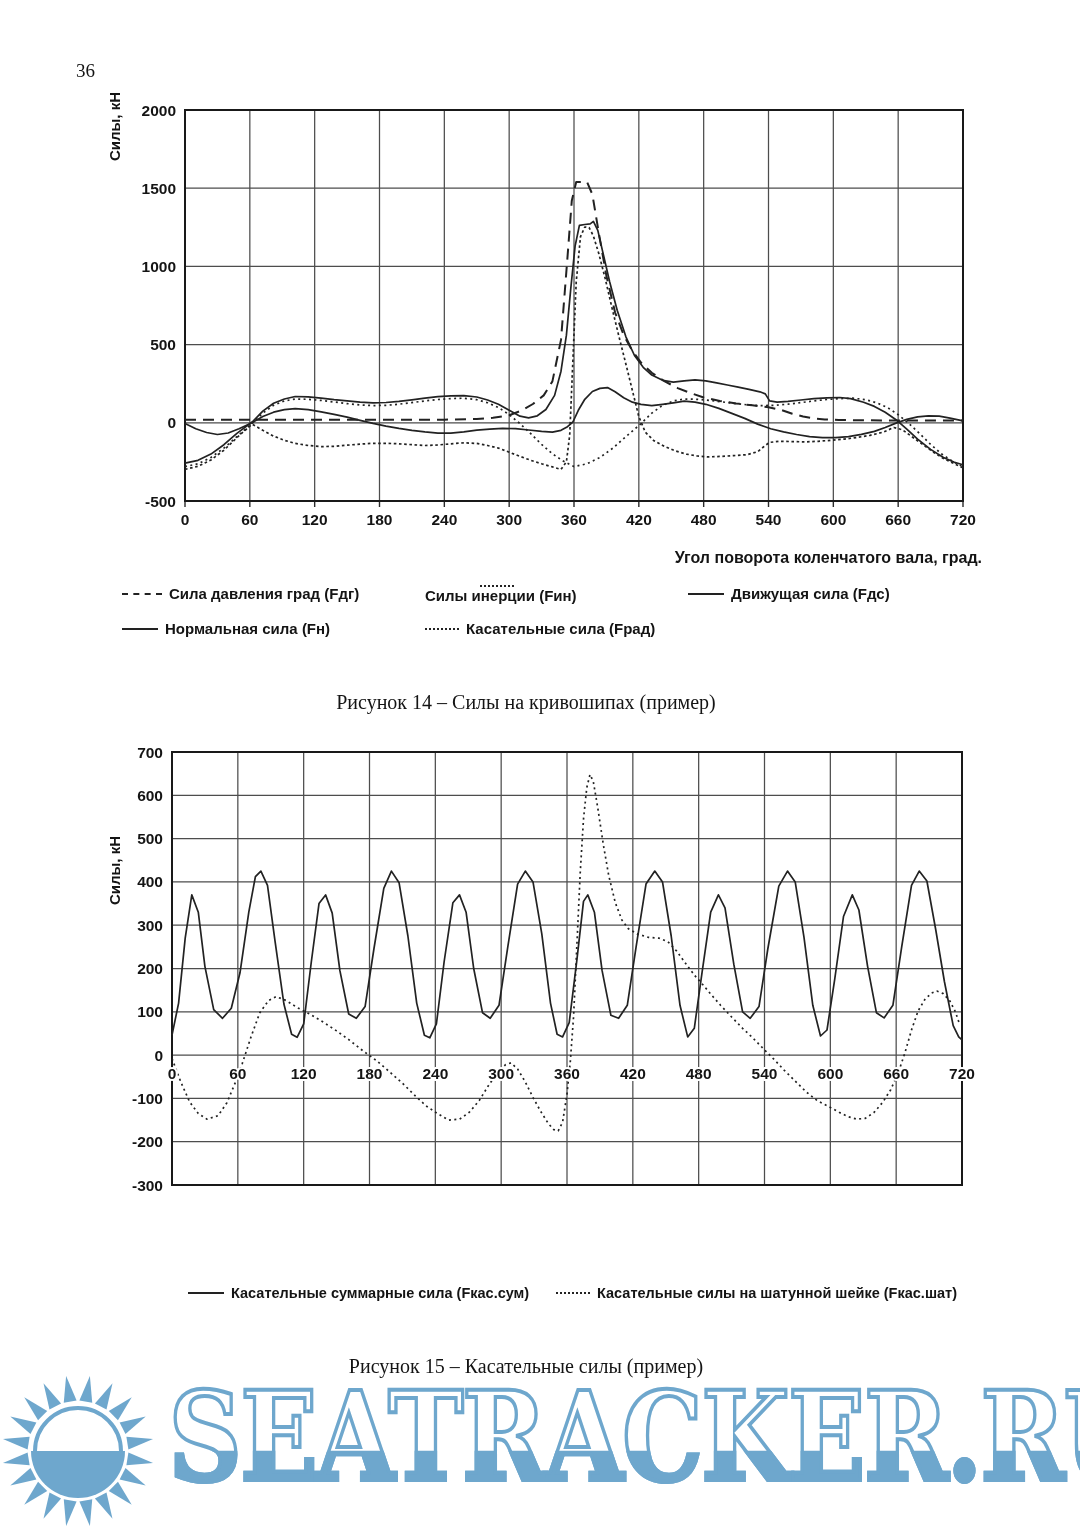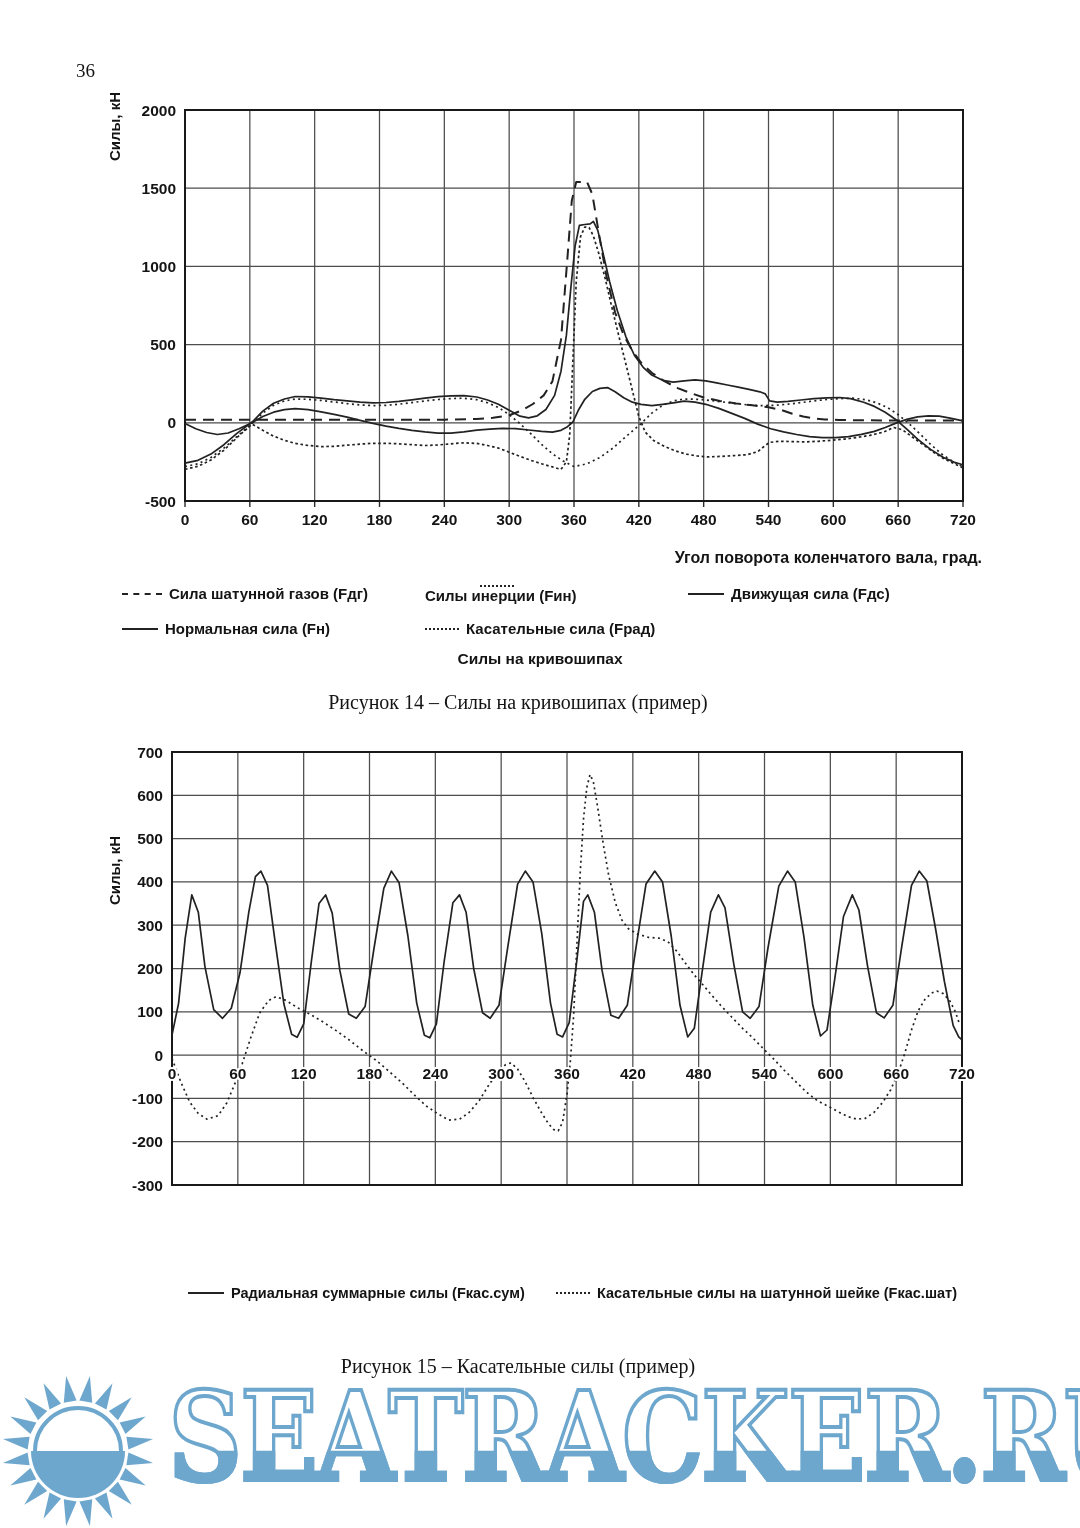--- a/index.html
+++ b/index.html
@@ -17,21 +17,21 @@
   .y-axis-label{font:bold 15px "Liberation Sans",sans-serif;width:110px;text-align:center;
       transform:rotate(-90deg);}
   .x-axis-label{font:bold 16px "Liberation Sans",sans-serif;text-align:right;}
   .legend-item{display:flex;align-items:center;font:bold 15px "Liberation Sans",sans-serif;white-space:nowrap;}
   .legend-item.small{font-size:14.5px;}
   .mk{display:inline-block;height:0;margin-right:7px;border-top:2px solid #222;}
   .mk.dashed{border-top-style:dashed;width:40px;}
   .mk.dotted{border-top-style:dotted;width:34px;}
   .mk.solid{width:36px;}
   .chart-title{font:bold 15.5px "Liberation Sans",sans-serif;text-align:center;width:1080px;left:0;}
-  .doc-caption{font:20px "Liberation Serif",serif;text-align:center;width:1028px;left:4px;}
+  .doc-caption{font:20px "Liberation Serif",serif;text-align:center;width:1028px;left:12px;}
   .logo{--blue:#6ea7cd;}
   .sun-svg{position:absolute;left:0;top:1373px;}
   .sun-rays{fill:var(--blue);}
   .sun-bottom{fill:var(--blue);}
   .sun-dome{fill:#ffffff;}
   .sun-dome-edge{fill:none;stroke:var(--blue);stroke-width:4;}
   .logo-text{position:absolute;left:162px;top:1375px;height:124px;}
   .lt{position:absolute;left:0;top:0;font:bold 124px "DejaVu Serif",serif;line-height:1;
       letter-spacing:-2px;white-space:nowrap;padding:0 8px;
       transform:scaleX(0.82);transform-origin:0 0;}
@@ -104,40 +104,39 @@
       <text x="673.5" y="430" class="tk" text-anchor="middle">540</text>
       <text x="738.3333333333334" y="430" class="tk" text-anchor="middle">600</text>
       <text x="803.1666666666666" y="430" class="tk" text-anchor="middle">660</text>
       <text x="868" y="430" class="tk" text-anchor="middle">720</text>
     </svg>
 
   <div class="abs x-axis-label" style="left:485px;top:549px;width:497px;">Угол поворота коленчатого вала, град.</div>
 
   <div class="abs legend-item" style="left:122px;top:585px;">
     <span class="mk dashed"></span>
-    <span>Сила шатунной газов (Fдг)</span>
+    <span>Сила давления град (Fдг)</span>
   </div>
   <div class="abs legend-item" style="left:425px;top:585px;flex-direction:column;">
     <span class="mk dotted"></span>
     <span>Силы инерции (Fин)</span>
   </div>
   <div class="abs legend-item" style="left:688px;top:585px;">
     <span class="mk solid"></span>
     <span>Движущая сила (Fдс)</span>
   </div>
   <div class="abs legend-item" style="left:122px;top:620px;align-items:center;">
     <span class="mk solid"></span>
     <span>Нормальная сила (Fн)</span>
   </div>
   <div class="abs legend-item" style="left:425px;top:620px;">
     <span class="mk dotted"></span>
     <span>Касательные сила (Fрад)</span>
   </div>
 
-  <div class="abs chart-title" style="top:650px;">Силы на кривошипах</div>
 
   <div class="abs doc-caption" style="top:691px;">Рисунок 14 – Силы на кривошипах (пример)</div>
 
   <div class="abs y-axis-label" style="left:59px;top:862px;">Силы, кН</div>
 
   <svg id="svg2" class="chart-svg" style="left:95px;top:735px;" width="890" height="470">
       <line x1="77" y1="17" x2="77" y2="450" class="grid"></line>
       <line x1="142.83333333333331" y1="17" x2="142.83333333333331" y2="450" class="grid"></line>
       <line x1="208.66666666666666" y1="17" x2="208.66666666666666" y2="450" class="grid"></line>
       <line x1="274.5" y1="17" x2="274.5" y2="450" class="grid"></line>
@@ -185,21 +184,21 @@
       <text x="537.8333333333333" y="343.915" class="tk" text-anchor="middle">420</text>
       <text x="603.6666666666666" y="343.915" class="tk" text-anchor="middle">480</text>
       <text x="669.5" y="343.915" class="tk" text-anchor="middle">540</text>
       <text x="735.3333333333334" y="343.915" class="tk" text-anchor="middle">600</text>
       <text x="801.1666666666666" y="343.915" class="tk" text-anchor="middle">660</text>
       <text x="867" y="343.915" class="tk" text-anchor="middle">720</text>
     </svg>
 
   <div class="abs legend-item small" style="left:188px;top:1285px;">
     <span class="mk solid"></span>
-    <span>Радиальная суммарные  силы (Fкас.сум)</span>
+    <span>Касательные суммарные  сила (Fкас.сум)</span>
   </div>
   <div class="abs legend-item small" style="left:556px;top:1285px;">
     <span class="mk dotted"></span>
     <span>Касательные силы на шатунной  шейке (Fкас.шат)</span>
   </div>
 
 
   <div class="abs doc-caption" style="top:1355px;">Рисунок 15 – Касательные силы (пример)</div>
 
   <div class="logo" style="--blue: #6ea7cd;">

